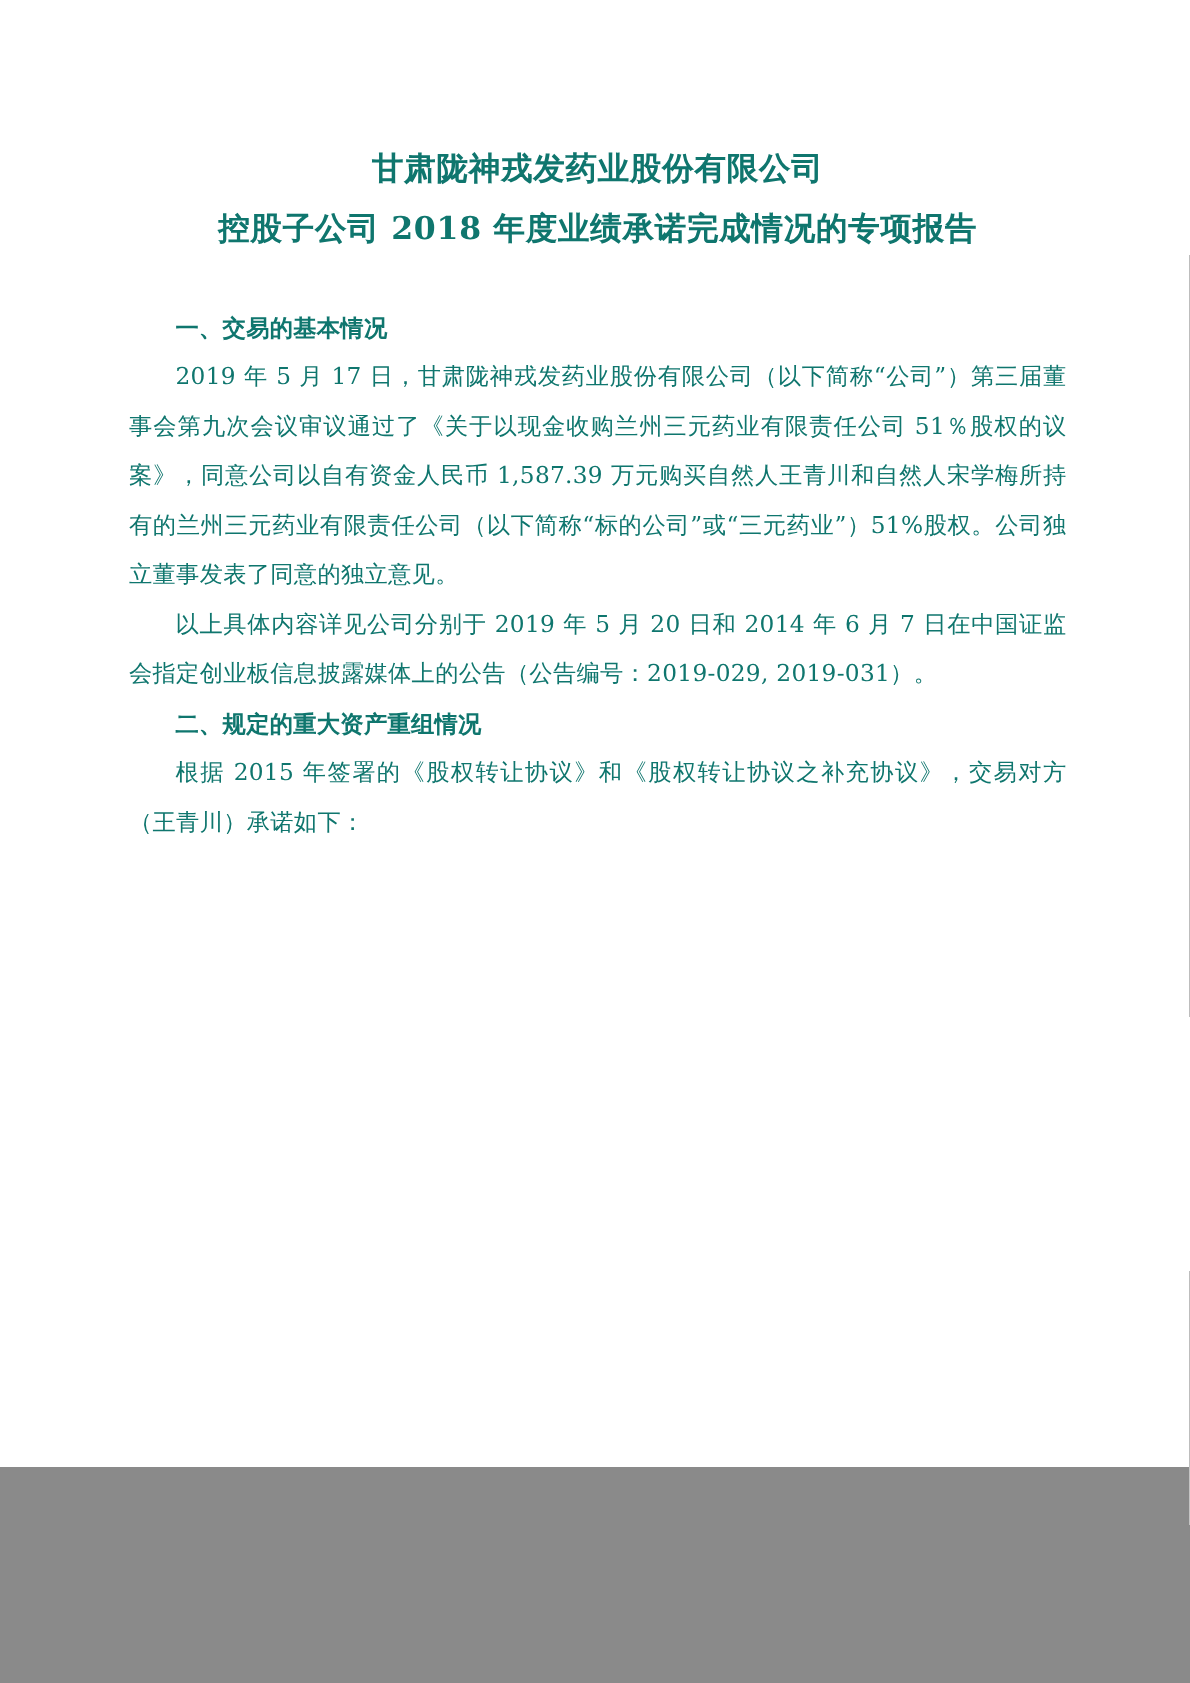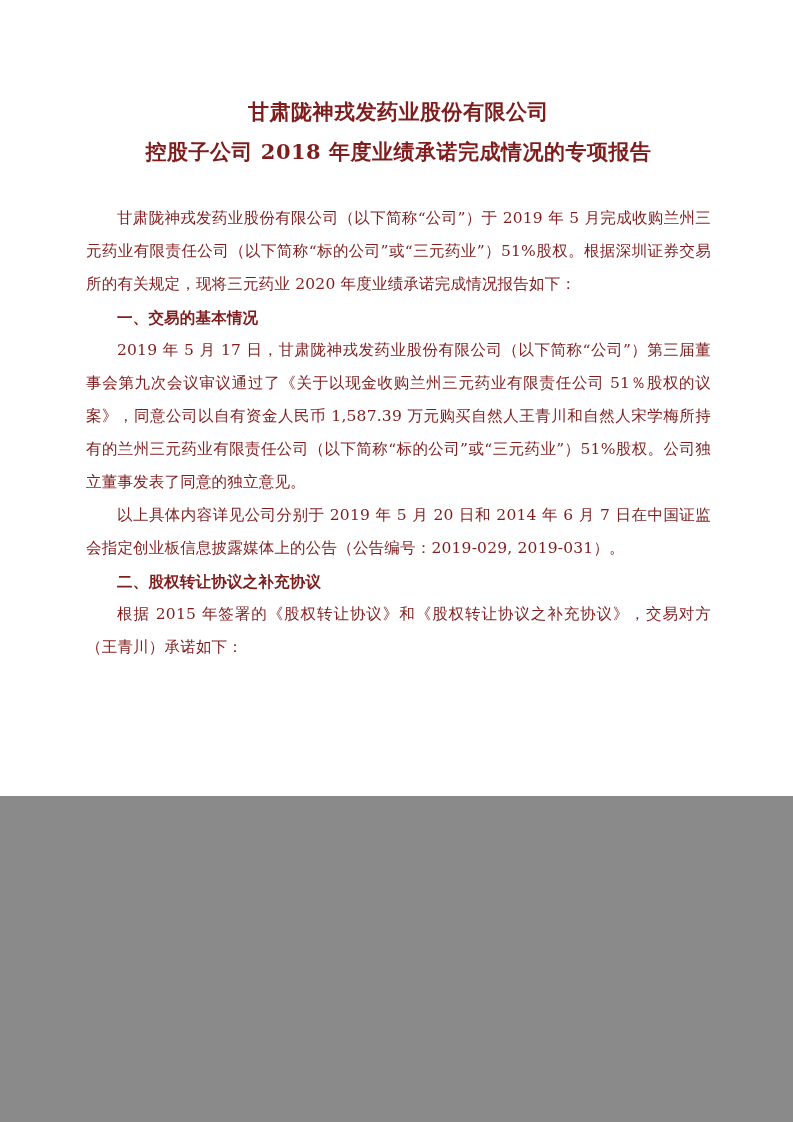--- a/index.html
+++ b/index.html
@@ -2,28 +2,28 @@
 <html lang="zh"><head>
 <meta charset="utf-8">
 <style>
   html, body {
     margin: 0;
     padding: 0;
     background: #8a8a8a;
   }
   .page {
     width: 793px;
-    height: 796px;
+    height: 978px;
     background: #ffffff;
     margin: 0 auto;
     position: relative;
     box-sizing: border-box;
     padding: 92px 82px 60px 86px;
     font-family: "DejaVu Serif", "Liberation Serif", serif;
-    color: #7f1d1d;
+    color: #0f766e;
     overflow: hidden;
   }
   .doc-title {
     text-align: center;
     font-weight: bold;
     font-size: 21px;
     line-height: 40px;
     letter-spacing: 0.5px;
     margin: 0;
   }
@@ -57,28 +57,27 @@
 
 <div class="page">
 
   <h1 class="doc-title">
     <span class="line">甘肃陇神戎发药业股份有限公司</span>
     <span class="line">控股子公司 2018 年度业绩承诺完成情况的专项报告</span>
   </h1>
 
   <div class="title-gap"></div>
 
-  <p class="body-text">甘肃陇神戎发药业股份有限公司（以下简称“公司”）于 2019 年 5 月完成收购兰州三元药业有限责任公司（以下简称“标的公司”或“三元药业”）51%股权。根据深圳证券交易所的有关规定，现将三元药业 2020 年度业绩承诺完成情况报告如下：</p>
 
   <p class="section-heading">一、交易的基本情况</p>
 
   <p class="body-text">2019 年 5 月 17 日，甘肃陇神戎发药业股份有限公司（以下简称“公司”）第三届董事会第九次会议审议通过了《关于以现金收购兰州三元药业有限责任公司 51％股权的议案》，同意公司以自有资金人民币 1,587.39 万元购买自然人王青川和自然人宋学梅所持有的兰州三元药业有限责任公司（以下简称“标的公司”或“三元药业”）51%股权。公司独立董事发表了同意的独立意见。</p>
 
 
 
   <p class="body-text">以上具体内容详见公司分别于 2019 年 5 月 20 日和 2014 年 6 月 7 日在中国证监会指定创业板信息披露媒体上的公告（公告编号：2019-029, 2019-031）。</p>
 
-  <p class="section-heading">二、股权转让协议之补充协议</p>
+  <p class="section-heading">二、规定的重大资产重组情况</p>
 
   <p class="body-text">根据 2015 年签署的《股权转让协议》和《股权转让协议之补充协议》，交易对方（王青川）承诺如下：</p>
 
 
 </div>
 
 </body></html>

